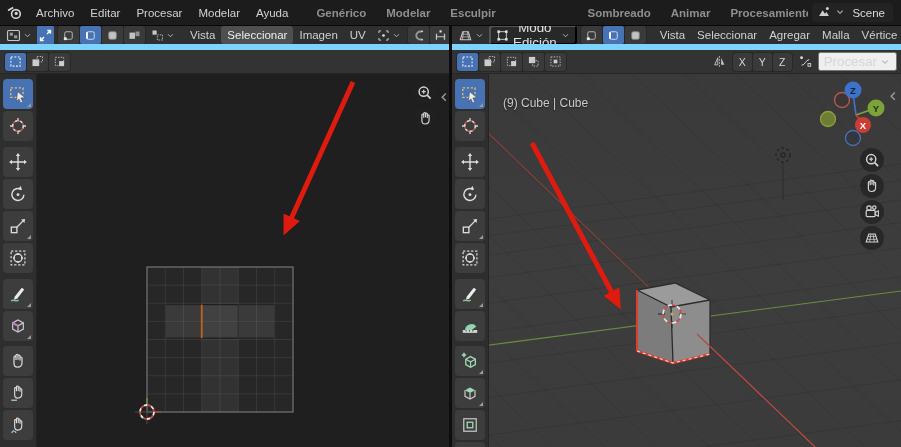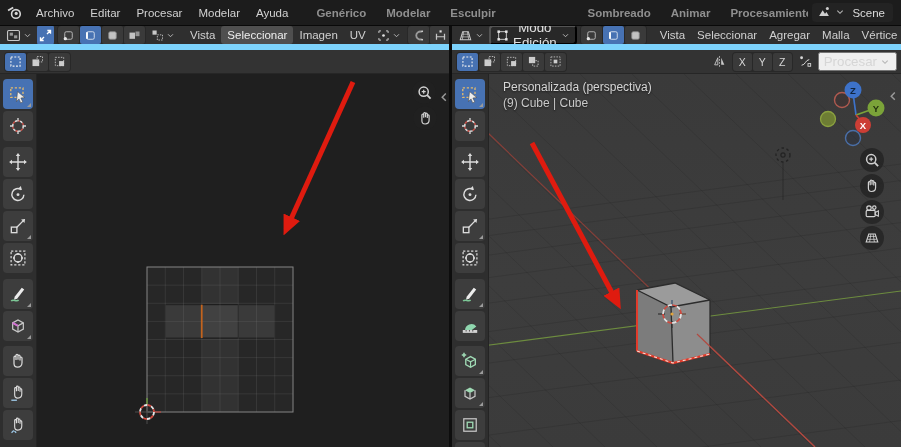--- a/index.html
+++ b/index.html
@@ -652,21 +652,20 @@
             <circle cx="420" cy="164" r="12" fill="rgba(33,33,33,0.75)"></circle>
             <g transform="translate(411,155)">
               <path d="M3.2 13L5.8 5h6.4l2.6 8z" fill="none" stroke="#d2d2d2" stroke-width="1.1"></path>
               <path d="M7.9 5l-1.3 8M10.1 5l1.3 8M4.4 10.3h9.2M5.1 7.4h7.8" stroke="#d2d2d2" stroke-width="0.8"></path>
             </g>
           </g>
           <g transform="translate(434,15) scale(0.8)">
             <path d="M11 4.5L6.5 9l4.5 4.5" fill="none" stroke="#9a9a9a" stroke-width="1.8"></path>
           </g>
         </svg>
-      <div class="ovtext" id="vp-viewlabel">Personalizada (perspectiva)</div>
       <div class="ovtext" id="vp-objlabel">(9) Cube | Cube</div>
       <div class="toolbar" id="vp-toolbar">
           <div class="tool on" style="top:5px">
             <span style="display:inline-flex">
               <svg width="20" height="20" viewBox="0 0 18 18">
                 <rect x="2.5" y="3.5" width="11" height="8.5" fill="none" stroke="#e3b96d" stroke-width="1.2" stroke-dasharray="2 1.6"></rect>
                 <path d="M8.6 6.8l6.4 5.4-3.4.4 1.7 3.5-1.9.9-1.5-3.6-2.3 2.4z" fill="#ececec" stroke="#444" stroke-width="0.5"></path>
               </svg>
             </span>
             <span class="sub"></span>

